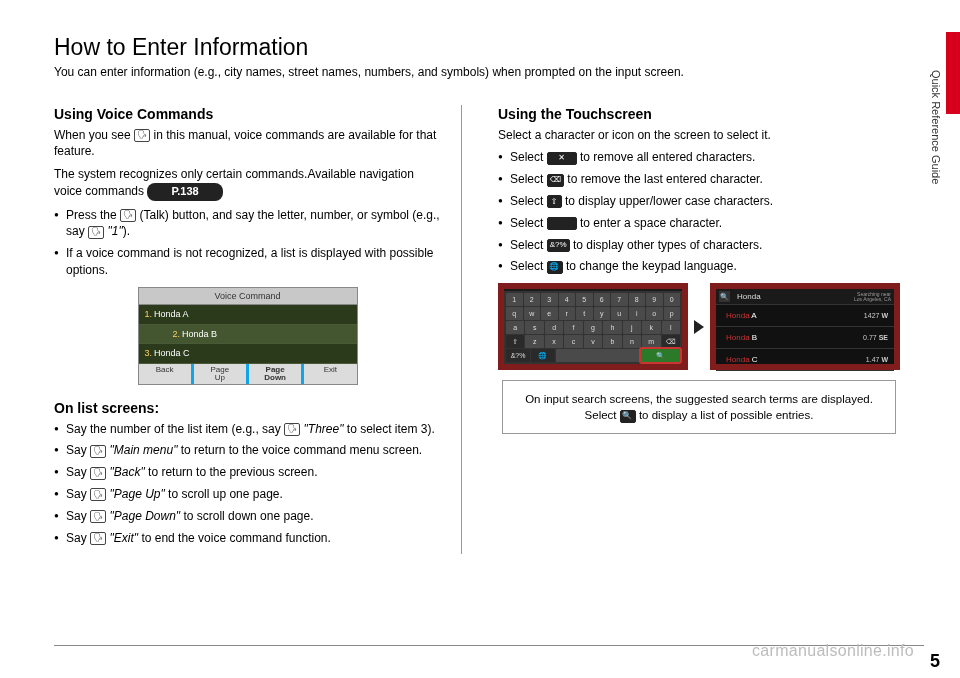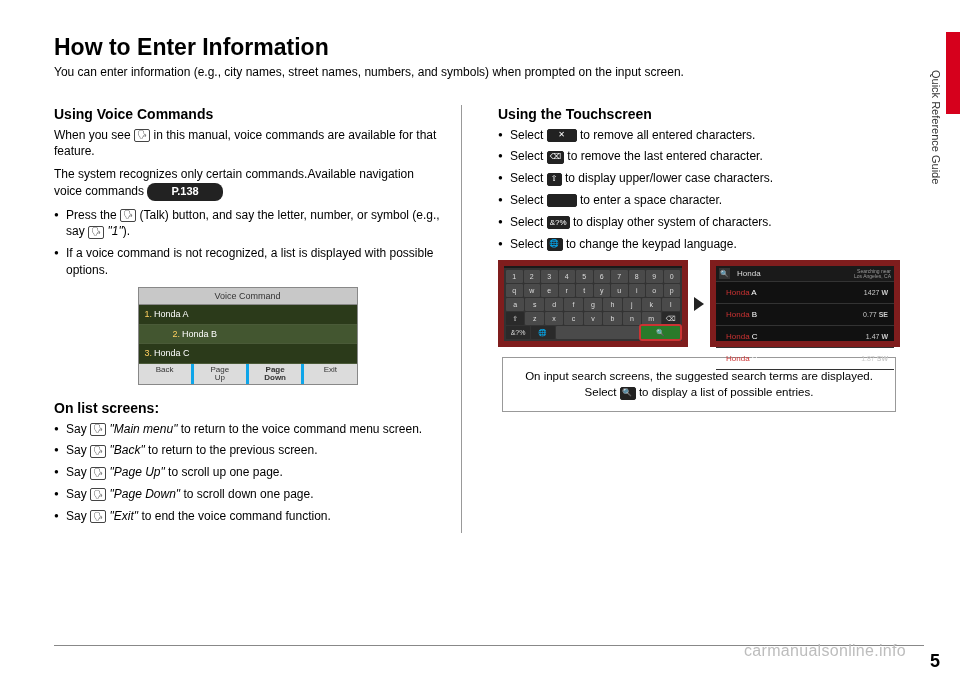--- a/index.html
+++ b/index.html
@@ -11,21 +11,21 @@
     background: #fff;
     overflow: hidden;
   }
   .page {
     padding: 34px 60px 10px 54px;
     height: 100%;
     position: relative;
   }
   h1 {
     font-size: 23px;
-    font-weight: 700;
+    font-weight: 400;
     margin-bottom: 4px;
   }
   .intro {
     font-size: 12px;
     margin-bottom: 26px;
   }
   .columns {
     display: flex;
     gap: 16px;
   }
@@ -261,21 +261,21 @@
   .side-text {
     position: absolute;
     right: 18px;
     top: 70px;
     writing-mode: vertical-rl;
     font-size: 11px;
     color: #333;
   }
   .watermark {
     position: absolute;
-    right: 54px;
+    right: 46px;
     bottom: 18px;
     font-size: 16px;
     color: #bdbdbd;
     font-weight: 400;
     letter-spacing: 0.3px;
   }
   .pagenum {
     position: absolute;
     right: 20px;
     bottom: 6px;
@@ -327,45 +327,49 @@
 Up</div>
           <div style="white-space:pre-line;font-weight:700">Page
 Down</div>
           <div>Exit</div>
         </div>
       </div>
 
       <h2>On list screens:</h2>
       <ul class="bullets">
         <li>
+          <span>Say the number of the list item (e.g., say </span><span class="icon">🗣</span> <span class="emph">"Three"</span><span> to select item 3).</span>
+        </li>
+        <li>
           <span>Say </span><span class="icon">🗣</span> <span class="emph">"Main menu"</span><span> to return to the voice command menu screen.</span>
         </li>
         <li>
           <span>Say </span><span class="icon">🗣</span> <span class="emph">"Back"</span><span> to return to the previous screen.</span>
         </li>
         <li>
           <span>Say </span><span class="icon">🗣</span> <span class="emph">"Page Up"</span><span> to scroll up one page.</span>
         </li>
         <li>
           <span>Say </span><span class="icon">🗣</span> <span class="emph">"Page Down"</span><span> to scroll down one page.</span>
         </li>
         <li>
           <span>Say </span><span class="icon">🗣</span> <span class="emph">"Exit"</span><span> to end the voice command function.</span>
         </li>
       </ul>
     </div>
 
     <div class="col col-right">
       <h2>Using the Touchscreen</h2>
+      <p class="para">Select a character or icon on the screen to select it.</p>
       <ul class="bullets">
         <li><span>Select </span><span class="icon dark wide">✕</span><span> to remove all entered characters.</span></li>
         <li><span>Select </span><span class="icon dark">⌫</span><span> to remove the last entered character.</span></li>
         <li><span>Select </span><span class="icon dark">⇧</span><span> to display upper/lower case characters.</span></li>
         <li><span>Select </span><span class="icon dark wide"> </span><span> to enter a space character.</span></li>
-        <li><span>Select </span><span class="icon dark">&amp;?%</span><span> to display other system of characters.</span></li>
+        <li><span>Select </span><span class="icon dark">&amp;?%</span><span> to display other types of characters.</span></li>
         <li><span>Select </span><span class="icon dark">🌐</span><span> to change the keypad language.</span></li>
       </ul>
 
       <div class="ts-row">
 
         <div class="ts-shot">
           <div class="topbar">
             <div class="xbtn">?</div>
             <div class="searchbox">Honda</div>
             <div class="xbtn">✕</div>
@@ -445,24 +449,20 @@
                 <span class="dist">1427 <b>W</b></span>
               </div>
               <div class="ts-list-row">
                 <span class="name"><span class="brand">Honda</span> B</span>
                 <span class="dist">0.77 <b>SE</b></span>
               </div>
               <div class="ts-list-row">
                 <span class="name"><span class="brand">Honda</span> C</span>
                 <span class="dist">1.47 <b>W</b></span>
               </div>
-              <div class="ts-list-row">
-                <span class="name"><span class="brand">Honda</span> D</span>
-                <span class="dist">1.87 <b>SW</b></span>
-              </div>
             </div>
         </div>
       </div>
 
       <div class="ts-note">
         <span>On input search screens, the suggested search terms are displayed. Select </span><span class="icon dark">🔍</span><span> to display a list of possible entries.</span>
       </div>
     </div>
   </div>
 </div>

